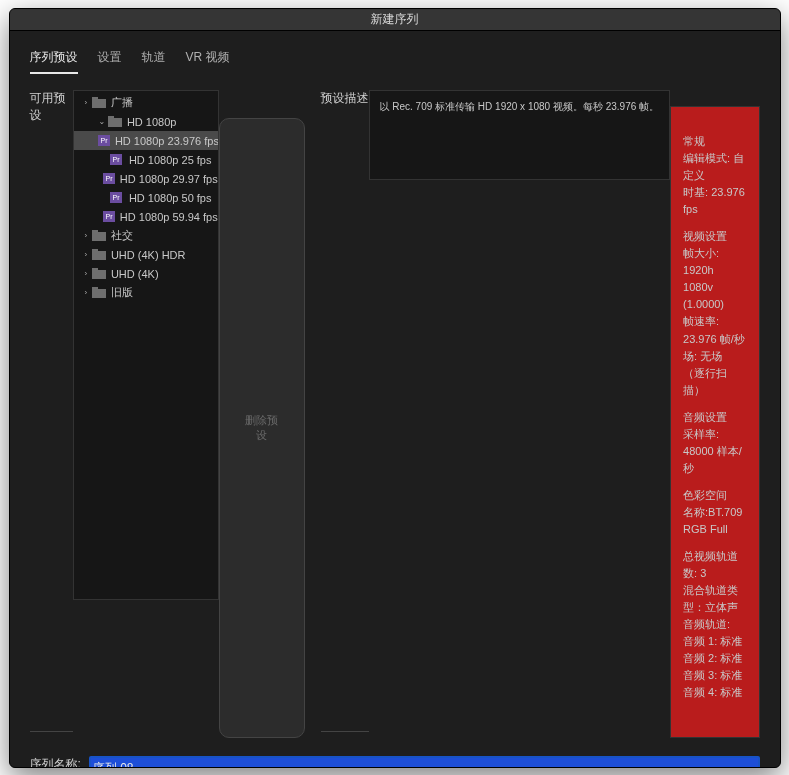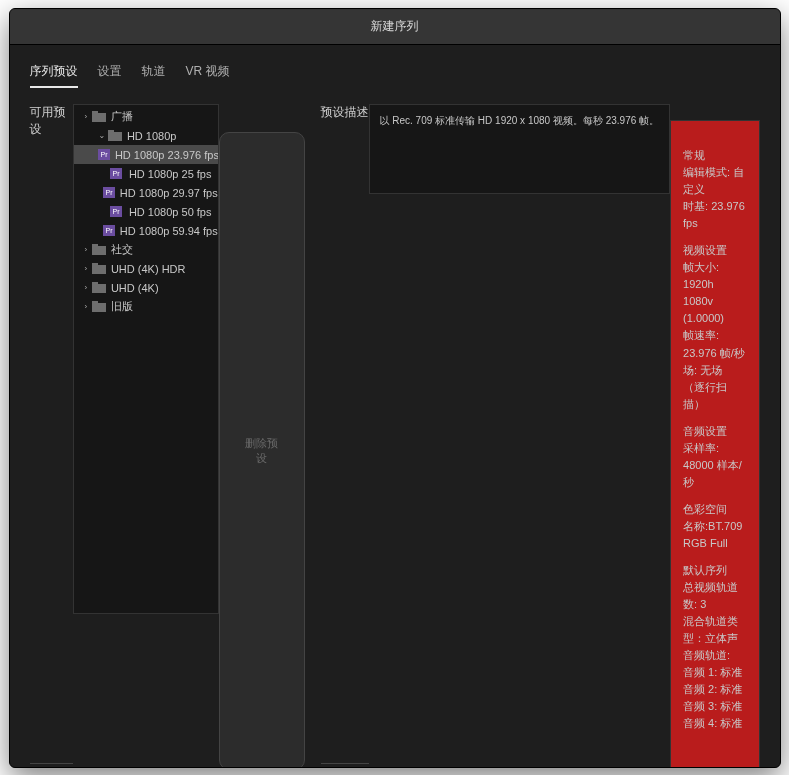--- a/index.html
+++ b/index.html
@@ -1,18 +1,18 @@
 <!DOCTYPE html>
 <html><head>
 <meta charset="utf-8">
 <style>
 * { margin: 0; padding: 0; box-sizing: border-box; font-family: "Helvetica Neue", Arial, "PingFang SC", "Microsoft YaHei", sans-serif; }
 body { background: #ffffff; display: flex; justify-content: center; padding: 8px; }
 .window { width: 772px; height: 760px; background: #1e1e1e; border-radius: 6px; box-shadow: 0 10px 30px rgba(0,0,0,0.5); display: flex; flex-direction: column; overflow: hidden; border: 1px solid #000; }
-.titlebar { height: 36px; background: #353535; color: #d8d8d8; font-size: 12px; display: flex; align-items: center; justify-content: center; flex-shrink: 0; border-bottom: 1px solid #000; }
+.titlebar { height: 22px; background: #353535; color: #d8d8d8; font-size: 12px; display: flex; align-items: center; justify-content: center; flex-shrink: 0; border-bottom: 1px solid #000; }
 .content { flex: 1; padding: 14px 20px 14px 20px; display: flex; flex-direction: column; color: #d0d0d0; font-size: 12px; }
 .tabs { display: flex; gap: 20px; padding: 4px 0 8px 0; font-size: 12px; }
 .tab { color: #b0b0b0; cursor: pointer; padding-bottom: 6px; }
 .tab.active { color: #e8e8e8; border-bottom: 2px solid #e8e8e8; }
 .columns { display: flex; gap: 16px; flex: 1; min-height: 0; margin-top: 8px; }
 .col-left { width: 275px; display: flex; flex-direction: row; }
 .col-right { flex: 1; display: flex; flex-direction: row; }
 .section-header { font-size: 12px; color: #d0d0d0; border-bottom: 1px solid #444; padding-bottom: 4px; margin-bottom: 6px; }
 .tree-box { height: 510px; background: #161616; border: 1px solid #333; padding: 2px 0; overflow: auto; font-size: 11px; }
 .tree-row { display: flex; align-items: center; height: 19px; color: #c8c8c8; cursor: default; white-space: nowrap; }
@@ -189,21 +189,20 @@
           </div>
           <div class="detail-group">
             <div>音频设置</div>
             <div>采样率: 48000 样本/秒</div>
           </div>
           <div class="detail-group">
             <div>色彩空间</div>
             <div>名称:BT.709 RGB Full</div>
           </div>
           <div class="detail-group">
-            <div>默认序列</div>
             <div>总视频轨道数: 3</div>
             <div>混合轨道类型：立体声</div>
             <div>音频轨道:</div>
             <div>音频 1: 标准</div>
             <div>音频 2: 标准</div>
             <div>音频 3: 标准</div>
             <div>音频 4: 标准</div>
           </div>
         </div>
       </div>

